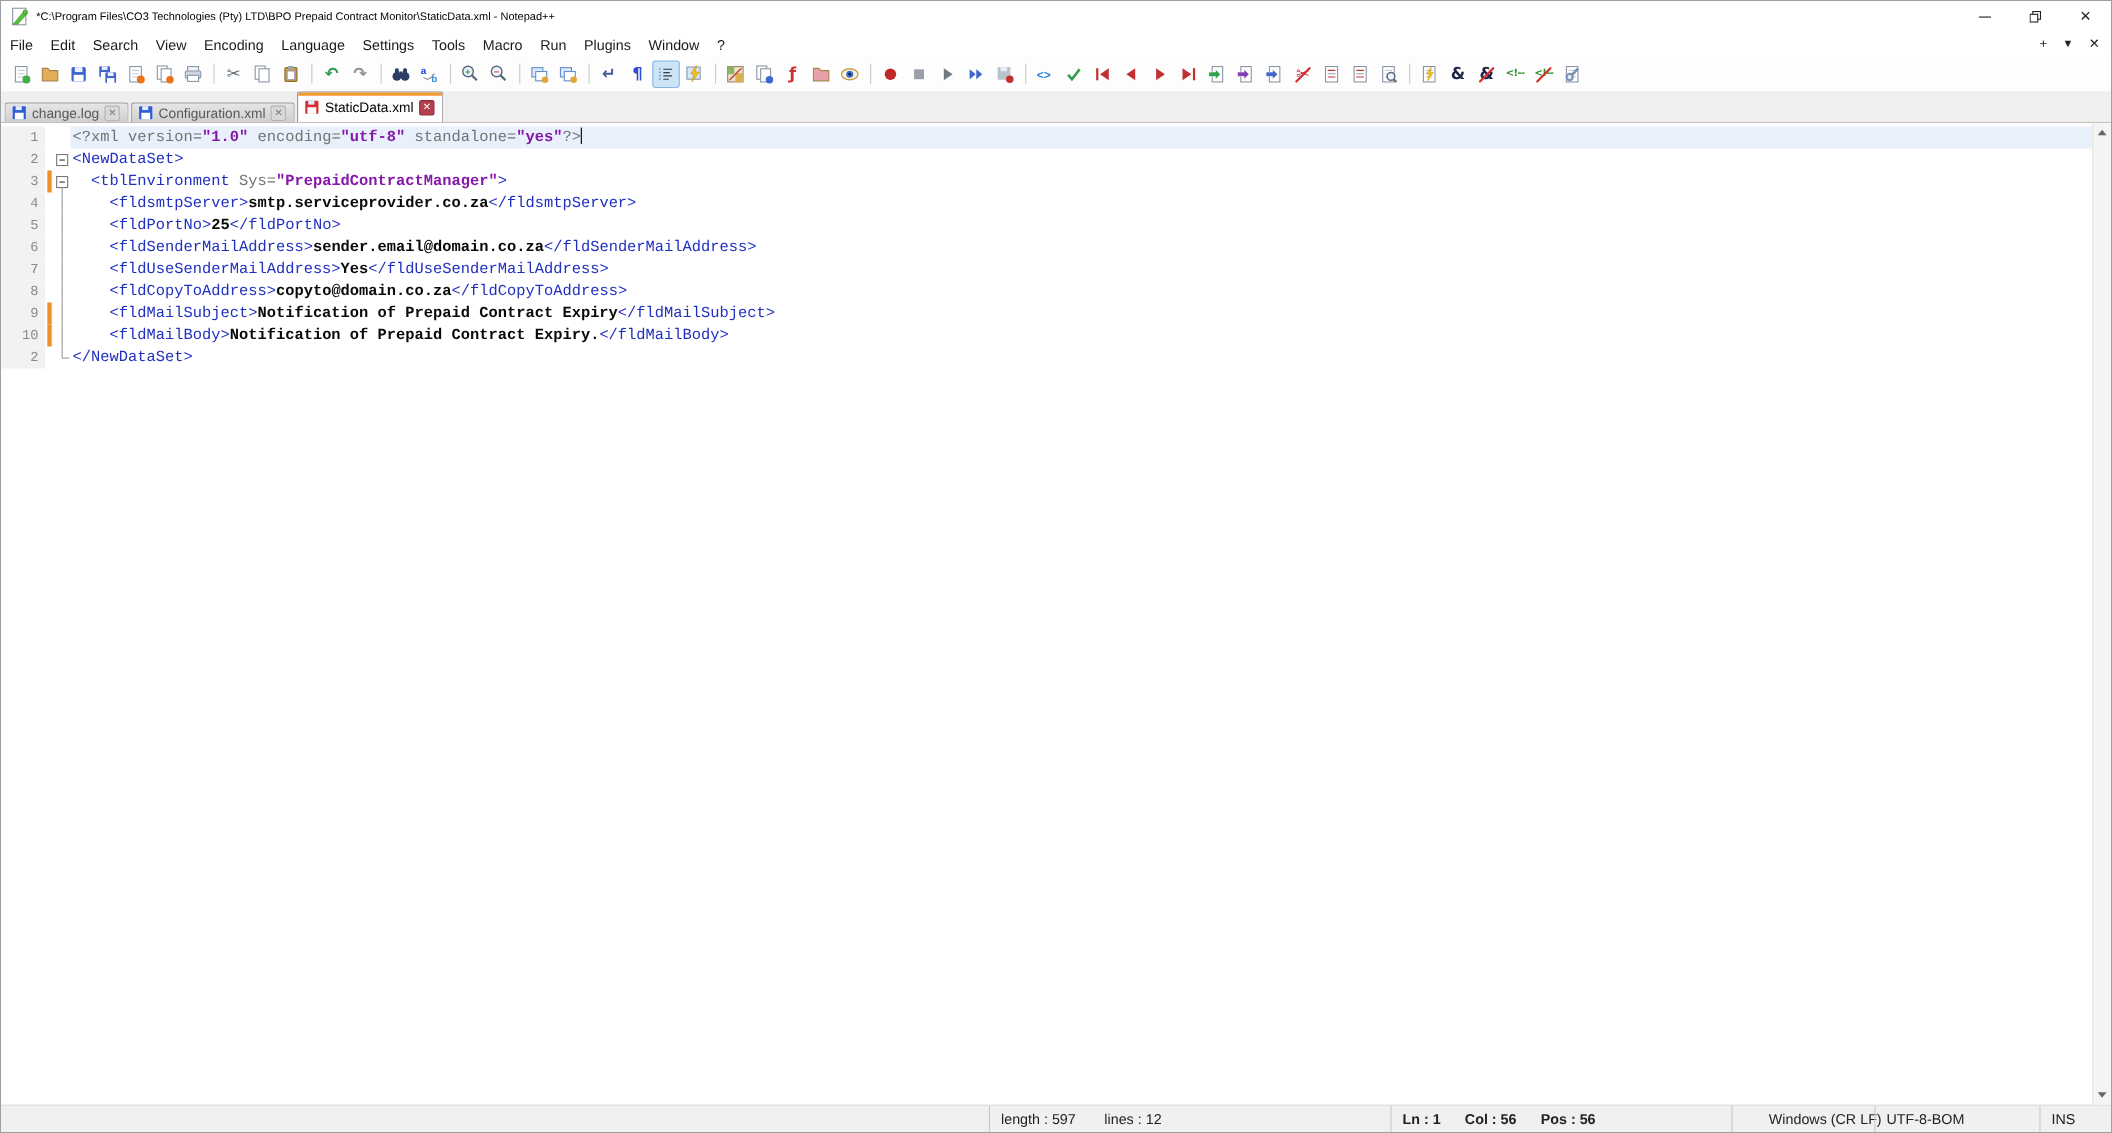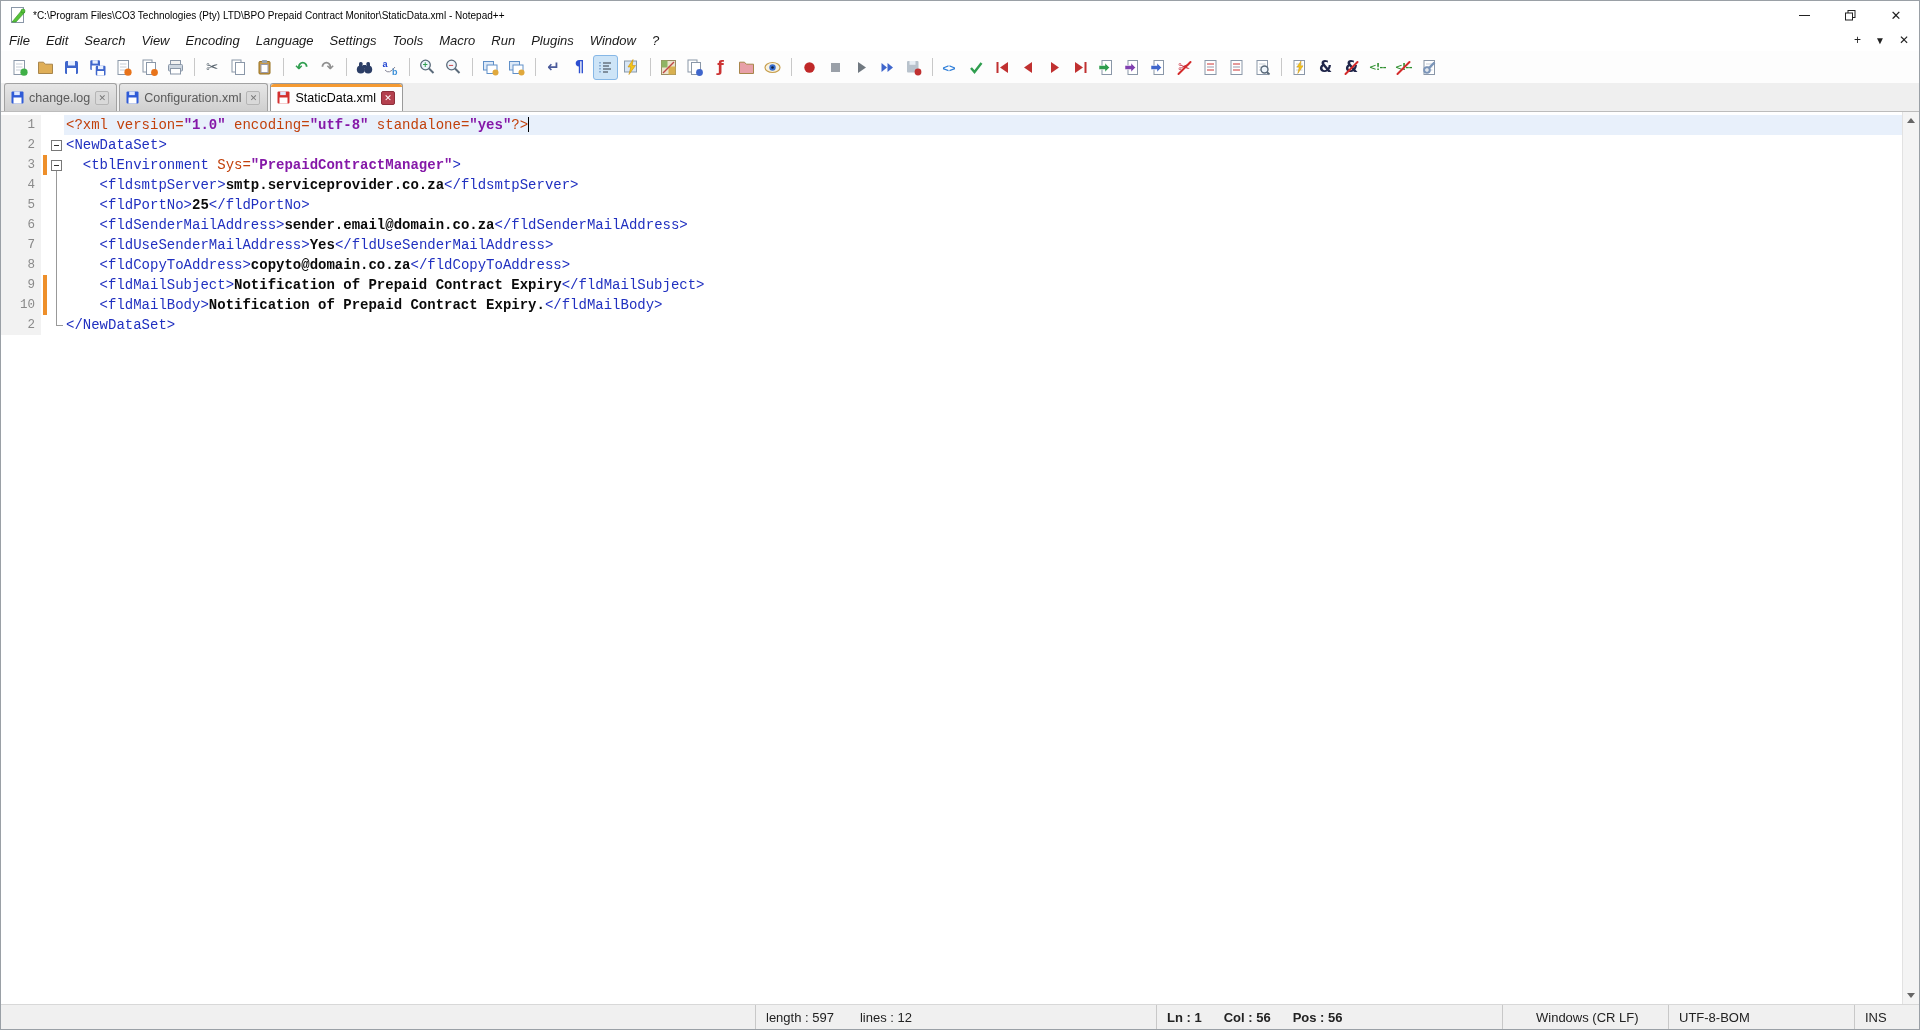--- a/index.html
+++ b/index.html
@@ -12,37 +12,37 @@
   }
   
   .titlebar { height:28px; background:#fff; display:flex; align-items:center; flex-shrink:0; }
   .app-icon { width:18px; height:18px; margin:0 6px 0 8px; flex-shrink:0; }
   .title-text { font-size:10px; color:#000; white-space:nowrap; overflow:hidden; flex:1; }
   .win-controls { display:flex; height:100%; }
   .win-btn { width:46px; height:100%; display:flex; align-items:center; justify-content:center; color:#222; font-size:13px; cursor:default; }
   .min-glyph { width:11px; height:1px; background:#222; display:block; }
   
   .menubar { height:22px; display:flex; align-items:center; background:#fff; font-size:13px; color:#1a1a1a; flex-shrink:0; }
-  .menu-item { padding:2px 8px; white-space:nowrap;font-style:italic; }
+  .menu-item { padding:2px 8px; white-space:nowrap; }
   .menu-spacer { flex:1; }
   .menu-tabctl { display:flex; align-items:center; gap:14px; padding-right:10px; color:#222; }
   .menu-tabctl span { font-size:12px; }
   .menu-tabctl .dn { font-size:10px; }
   
   .toolbar { height:32px; display:flex; align-items:center; padding-left:6px; background:#fdfdfd; flex-shrink:0; }
   .tbi { width:25px; height:25px; display:flex; align-items:center; justify-content:center; position:relative; margin-right:1px; border-radius:3px; }
   .tbi.active { background:#cde4f7; border:1px solid #86b7e6; }
   .tbi .g { font-size:15px; line-height:1; font-family:"DejaVu Sans",sans-serif; }
   .tbi .g.b { font-weight:bold; }
   .tbi .g.small { font-size:9px; letter-spacing:-0.5px; font-weight:bold; }
   .tbi .slash { position:absolute; left:3px; right:3px; top:50%; height:2px; background:#d42a2a; transform:rotate(-45deg); border-radius:1px; }
   .tb-sep { width:1px; height:18px; background:#c8c8c8; margin:0 5px; }
   
   .tabbar { height:29px; background:#efefef; display:flex; align-items:flex-end; padding-left:3px; border-bottom:1px solid #bcbcbc; flex-shrink:0; }
-  .tab { display:flex; align-items:center; gap:5px; height:28px; padding:0 7px 0 6px; margin-right:2px;
+  .tab { display:flex; align-items:center; gap:5px; height:18px; padding:0 7px 0 6px; margin-right:2px;
          background:linear-gradient(#e6e6e6,#cfcfcf); border:1px solid #a2a2a2; border-bottom:none;
          font-size:12.5px; color:#5a5a5a; border-radius:3px 3px 0 0; white-space:nowrap; }
   .tab.active { height:28px; background:#fdfdfd; color:#000; border-color:#9a9a9a; position:relative; }
   .tab.active::before { content:""; position:absolute; top:0; left:0; right:0; height:3px; background:#f59a32; border-radius:3px 3px 0 0; }
   .tab-close { width:14px; height:14px; display:flex; align-items:center; justify-content:center;
                font-size:9px; color:#777; background:#d9d9d9; border:1px solid #b5b5b5; border-radius:2px; }
   .tab.active .tab-close { background:#b4404e; border-color:#8d2f3b; color:#fff; font-weight:bold; }
   
   .editor { flex:1; display:flex; background:#fff; overflow:hidden; position:relative; }
   .editor-main { flex:1; overflow:hidden; padding-top:3px; }
@@ -54,32 +54,32 @@
   .fbox { position:absolute; left:2px; top:4.5px; width:11px; height:11px; background:#fff; border:1px solid #787878; }
   .fbox::after { content:""; position:absolute; left:2px; top:4px; width:5px; height:1px; background:#333; }
   .fv { position:absolute; left:7px; width:1px; background:#999; }
   .fv.full { top:0; bottom:0; }
   .fv.half { top:0; height:10px; }
   .fv.below { top:16px; bottom:0; }
   .fh { position:absolute; left:7px; top:10px; width:7px; height:1px; background:#999; }
   .code { flex:1; font-size:14px; line-height:20px; white-space:pre; padding-left:2px; color:#000; }
   .row.current .code { background:#e8f0fb; }
   .tk-t { color:#2030c0; }
-  .tk-a { color:#c2410c; }
+  .tk-a { color:#737373; }
   .tk-s { color:#8518a8; font-weight:bold; }
   .tk-x { color:#0a0a0a; font-weight:bold; }
   .caret { display:inline-block; width:1px; height:15px; background:#000; vertical-align:middle; margin-top:-2px; }
   
   .vscroll { width:17px; background:#f4f4f4; border-left:1px solid #e2e2e2; display:flex; flex-direction:column; justify-content:space-between; flex-shrink:0; }
   .scroll-arrow { height:17px; display:flex; align-items:center; justify-content:center; }
   .tri-up { width:0; height:0; border-left:4px solid transparent; border-right:4px solid transparent; border-bottom:5px solid #666; }
   .tri-dn { width:0; height:0; border-left:4px solid transparent; border-right:4px solid transparent; border-top:5px solid #666; }
   
   .statusbar { height:25px; background:#f0f0f0; border-top:1px solid #d8d8d8; display:flex; align-items:center; font-size:13px; color:#222; flex-shrink:0; }
-  .sb-sec { height:100%; display:flex; align-items:center; padding-left:10px; gap:26px; white-space:nowrap;margin-left:36px; }
+  .sb-sec { height:100%; display:flex; align-items:center; padding-left:10px; gap:26px; white-space:nowrap; }
   .sb-sec + .sb-sec { border-left:1px solid #c8c8c8; }
   .sb-doctype { flex:1; }
   .sb-len { width:365px; flex-shrink:0; }
   .sb-pos { width:310px; flex-shrink:0; gap:22px;font-weight:bold; }
   .sb-eol { width:130px; flex-shrink:0;padding-left:33px; }
   .sb-enc { width:150px; flex-shrink:0; }
   .sb-ins { flex:0 0 65px; }
 </style>
 </head>
 <body>

